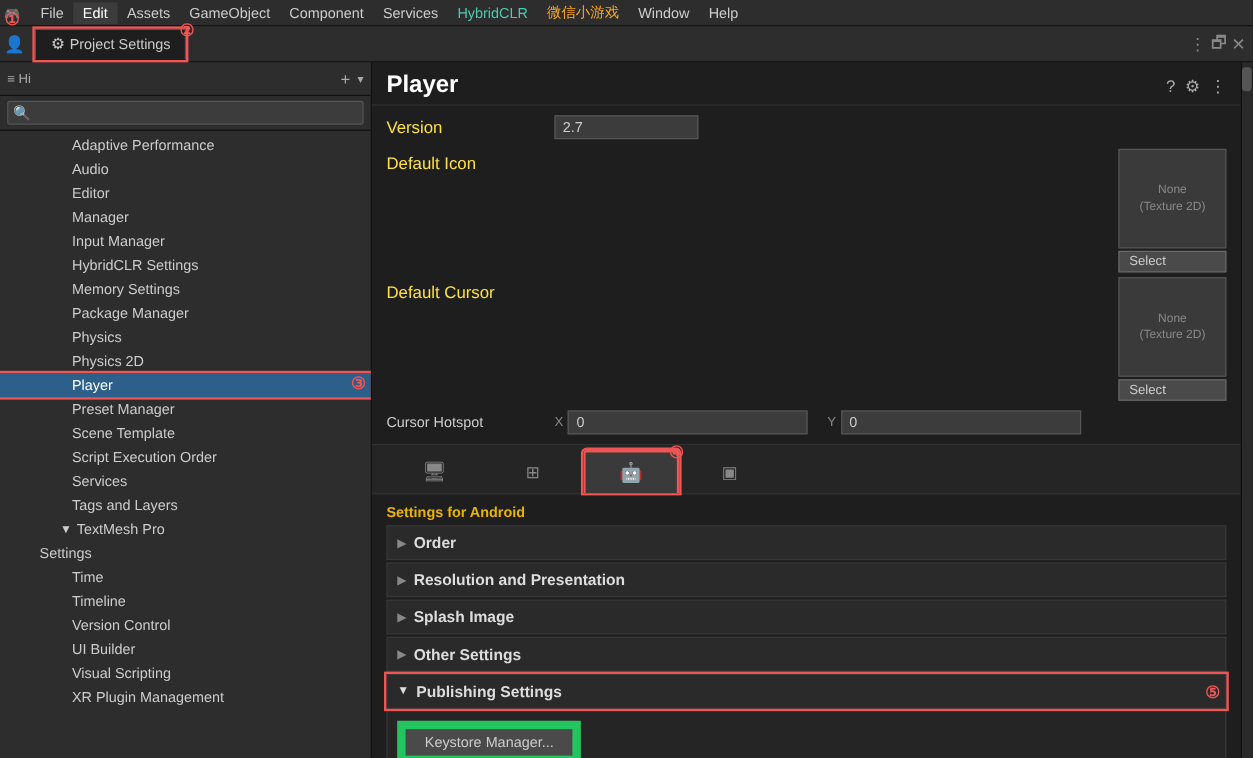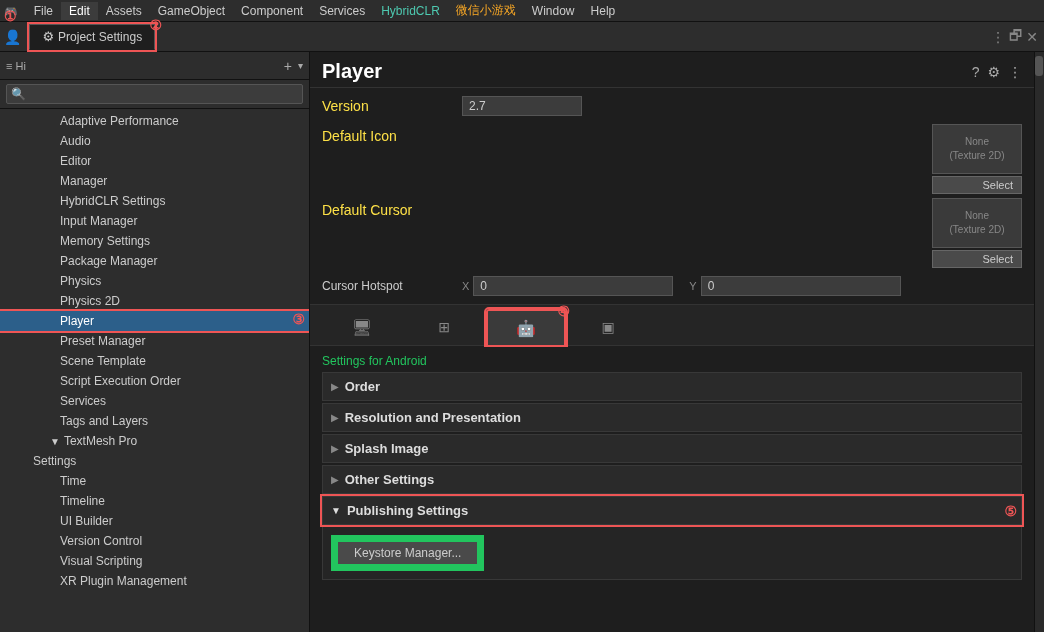--- a/index.html
+++ b/index.html
@@ -197,41 +197,41 @@
 
     
     .icon-box {
       display: flex;
       flex-direction: column;
       align-items: flex-end;
       margin-left: auto;
     }
     .texture-box {
       width: 90px;
-      height: 50px;
+      height: 83px;
       background: #3a3a3a;
       border: 1px solid #555;
       display: flex;
       flex-direction: column;
       align-items: center;
       justify-content: center;
       font-size: 10px;
       color: #888;
       text-align: center;
     }
     .select-btn {
       background: #4a4a4a;
       border: 1px solid #666;
       color: #ccc;
       padding: 2px 8px;
       font-size: 11px;
       cursor: pointer;
       margin-top: 2px;
       width: 90px;
-      text-align: right;
+      text-align: left;
     }
 
     
     .hotspot-row {
       display: flex;
       align-items: center;
       padding: 4px 12px 8px 12px;
       border-bottom: 1px solid #333;
     }
     .hotspot-label { color: #ccc; font-size: 12px; width: 140px; flex-shrink: 0; }
@@ -288,22 +288,23 @@
       flex: 1;
       overflow-y: auto;
       padding: 0 12px 12px 12px;
     }
     .settings-body::-webkit-scrollbar { width: 8px; }
     .settings-body::-webkit-scrollbar-track { background: #1e1e1e; }
     .settings-body::-webkit-scrollbar-thumb { background: #555; }
 
     .settings-for {
       padding: 8px 0 4px 0;
-      color: #22c55e;
-      font-size: 12px;
+      color: #eab308;
+      font-size: 12px;
+      font-weight: bold;
     }
 
     .section-header {
       display: flex;
       align-items: center;
       padding: 6px 8px;
       background: #2a2a2a;
       border: 1px solid #383838;
       margin-bottom: 2px;
       cursor: pointer;
@@ -393,22 +394,22 @@
         <span style="color:#888; margin-right:4px;">🔍</span>
         <input type="text" placeholder="" style="">
       </div>
     </div>
 
     <div class="sidebar-list">
       <div class="sidebar-item">Adaptive Performance</div>
       <div class="sidebar-item">Audio</div>
       <div class="sidebar-item">Editor</div>
       <div class="sidebar-item">Manager</div>
+      <div class="sidebar-item">Input Manager</div>
       <div class="sidebar-item">HybridCLR Settings</div>
-      <div class="sidebar-item">Input Manager</div>
       <div class="sidebar-item">Memory Settings</div>
       <div class="sidebar-item">Package Manager</div>
       <div class="sidebar-item">Physics</div>
       <div class="sidebar-item">Physics 2D</div>
       <div class="sidebar-item selected red-outline-2" style="position:relative;">
         Player
         <span style="position:absolute; right:4px; top:0; font-size:14px; color:#e55; font-weight:bold;">③</span>
       </div>
       <div class="sidebar-item">Preset Manager</div>
       <div class="sidebar-item">Scene Template</div>
@@ -416,22 +417,22 @@
       <div class="sidebar-item">Services</div>
       <div class="sidebar-item">Tags and Layers</div>
 
       <div class="sidebar-group">
         <span class="arrow">▼</span>
         TextMesh Pro
       </div>
       <div class="sidebar-item indent2">Settings</div>
       <div class="sidebar-item">Time</div>
       <div class="sidebar-item">Timeline</div>
+      <div class="sidebar-item">Version Control</div>
       <div class="sidebar-item">UI Builder</div>
-      <div class="sidebar-item">Version Control</div>
       <div class="sidebar-item">Visual Scripting</div>
       <div class="sidebar-item">XR Plugin Management</div>
     </div>
   </div>
 
   <div class="content">
 
     <div class="content-header">
       <span class="content-title">Player</span>
       <div class="content-toolbar-icons">

